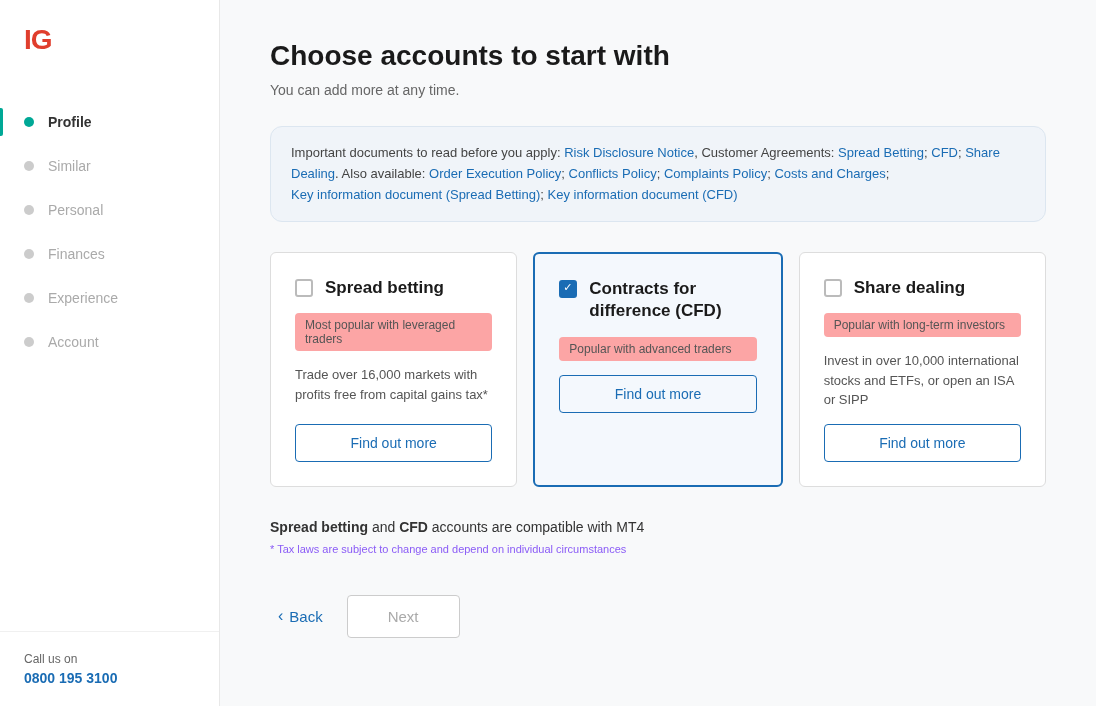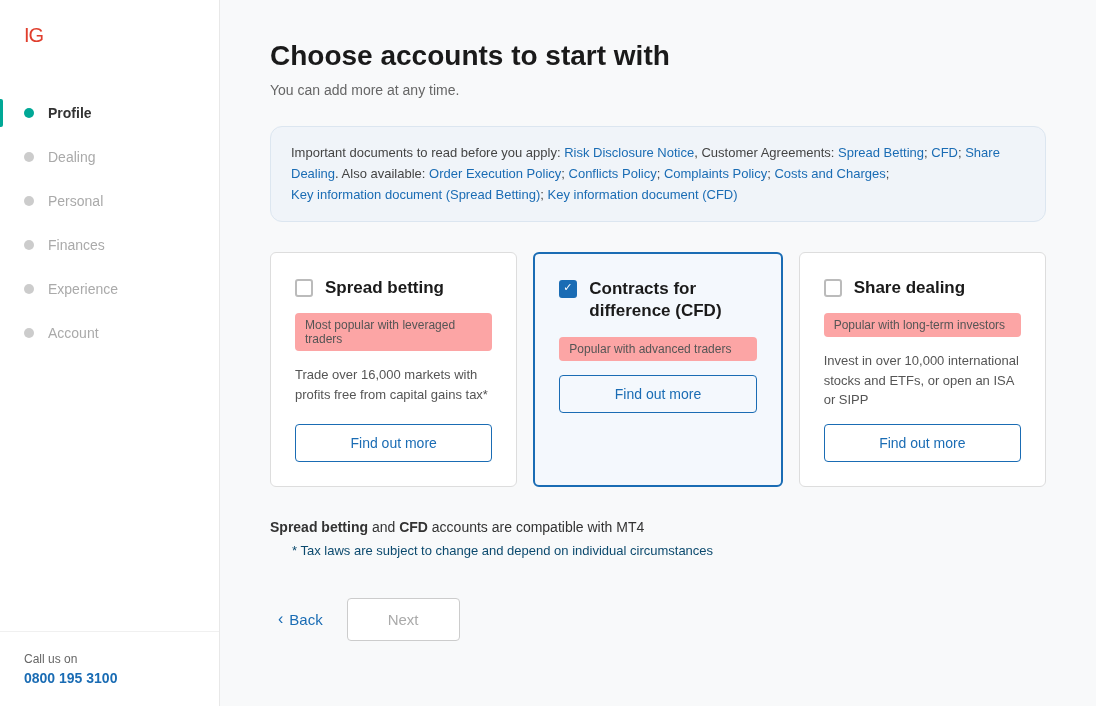--- a/index.html
+++ b/index.html
@@ -19,22 +19,22 @@
       border-right: 1px solid #e8e8e8;
       display: flex;
       flex-direction: column;
       padding: 0;
       flex-shrink: 0;
     }
     .sidebar-logo {
       padding: 24px 24px 24px 24px;
     }
     .logo-text {
-      font-size: 20px;
-      font-weight: 400;
+      font-size: 28px;
+      font-weight: 700;
       color: #e03e2d;
       letter-spacing: -1px;
     }
     .sidebar-nav {
       flex: 1;
       padding: 20px 0;
     }
     .nav-item {
       display: flex;
       align-items: center;
@@ -206,24 +206,23 @@
     
     .mt4-note {
       font-size: 14px;
       color: #333;
       margin-bottom: 8px;
     }
     .mt4-note strong {
       font-weight: 700;
     }
     .tax-note {
-      font-size: 13px;
-      color: #0c4a6e;
+      font-size: 11px;
+      color: #8b5cf6;
       margin-bottom: 40px;
-      margin-left: 22px;
     }
 
     
     .bottom-actions {
       display: flex;
       align-items: center;
       gap: 16px;
     }
     .back-btn {
       background: transparent;
@@ -259,21 +258,21 @@
     <span class="logo-text">IG</span>
   </div>
 
   <nav class="sidebar-nav">
     <div class="nav-item active">
       <span class="dot"></span>
       <span>Profile</span>
     </div>
     <div class="nav-item">
       <span class="dot"></span>
-      <span>Dealing</span>
+      <span>Similar</span>
     </div>
     <div class="nav-item">
       <span class="dot"></span>
       <span>Personal</span>
     </div>
     <div class="nav-item">
       <span class="dot"></span>
       <span>Finances</span>
     </div>
     <div class="nav-item">

